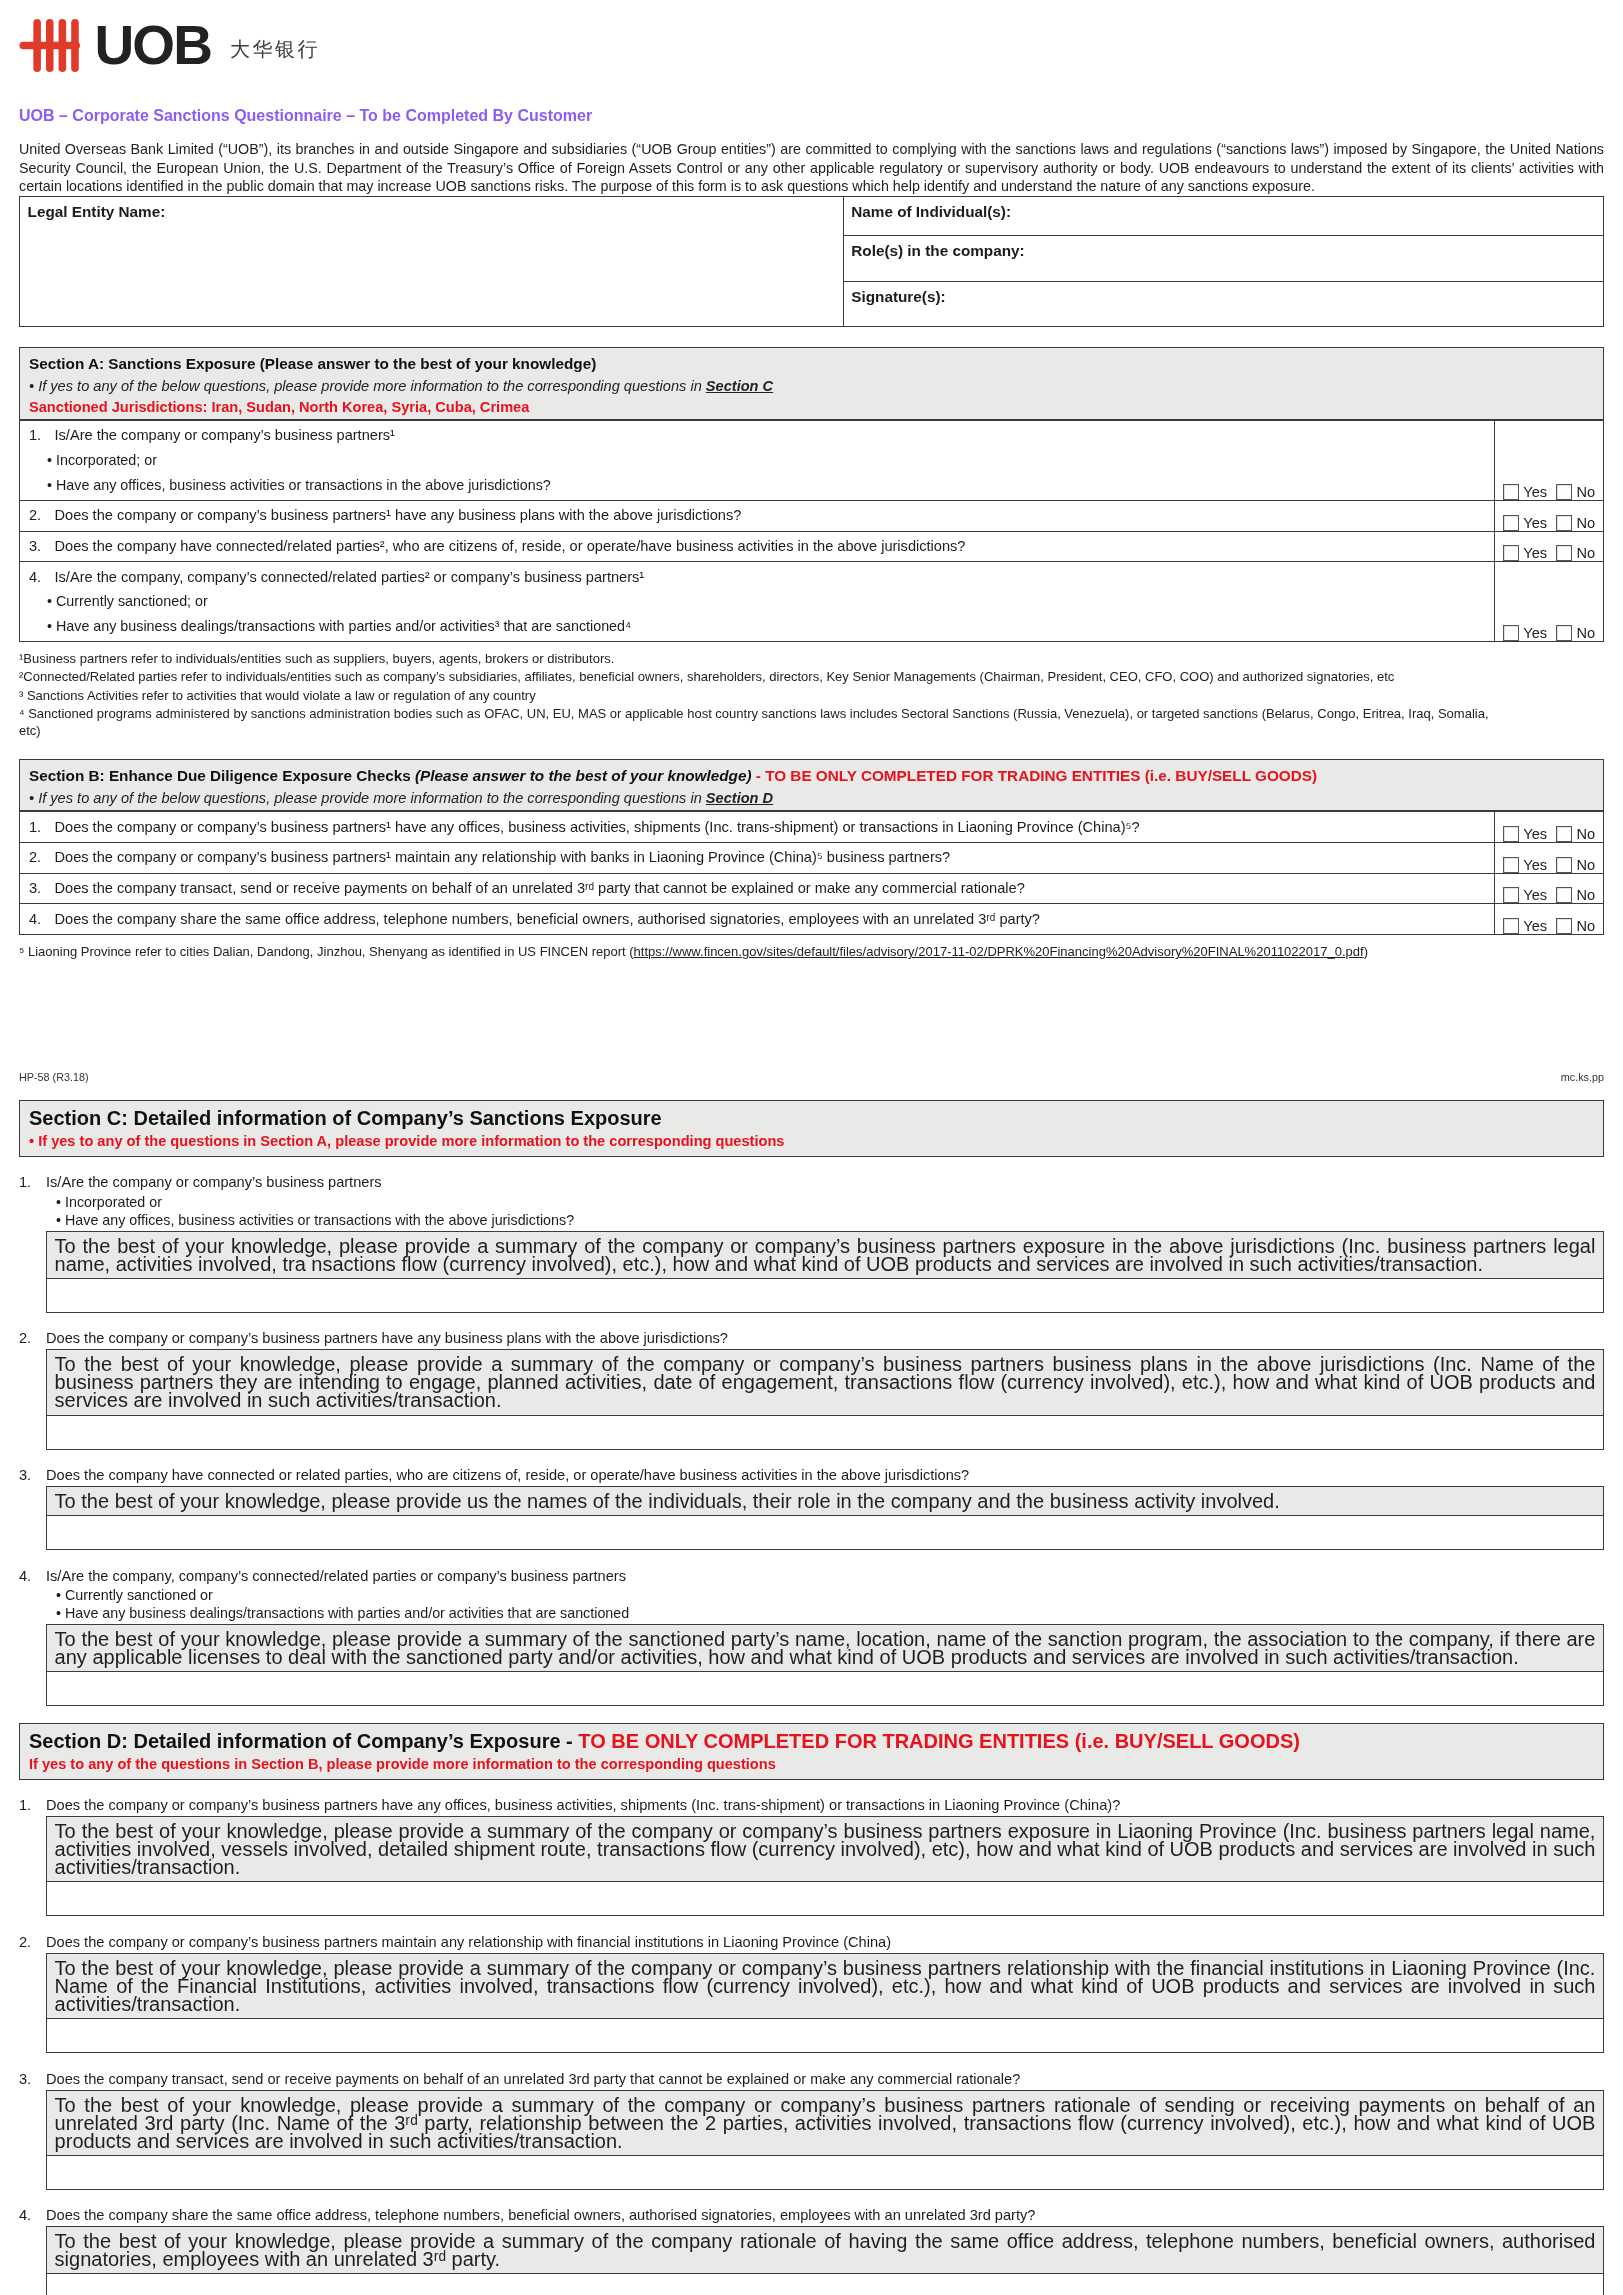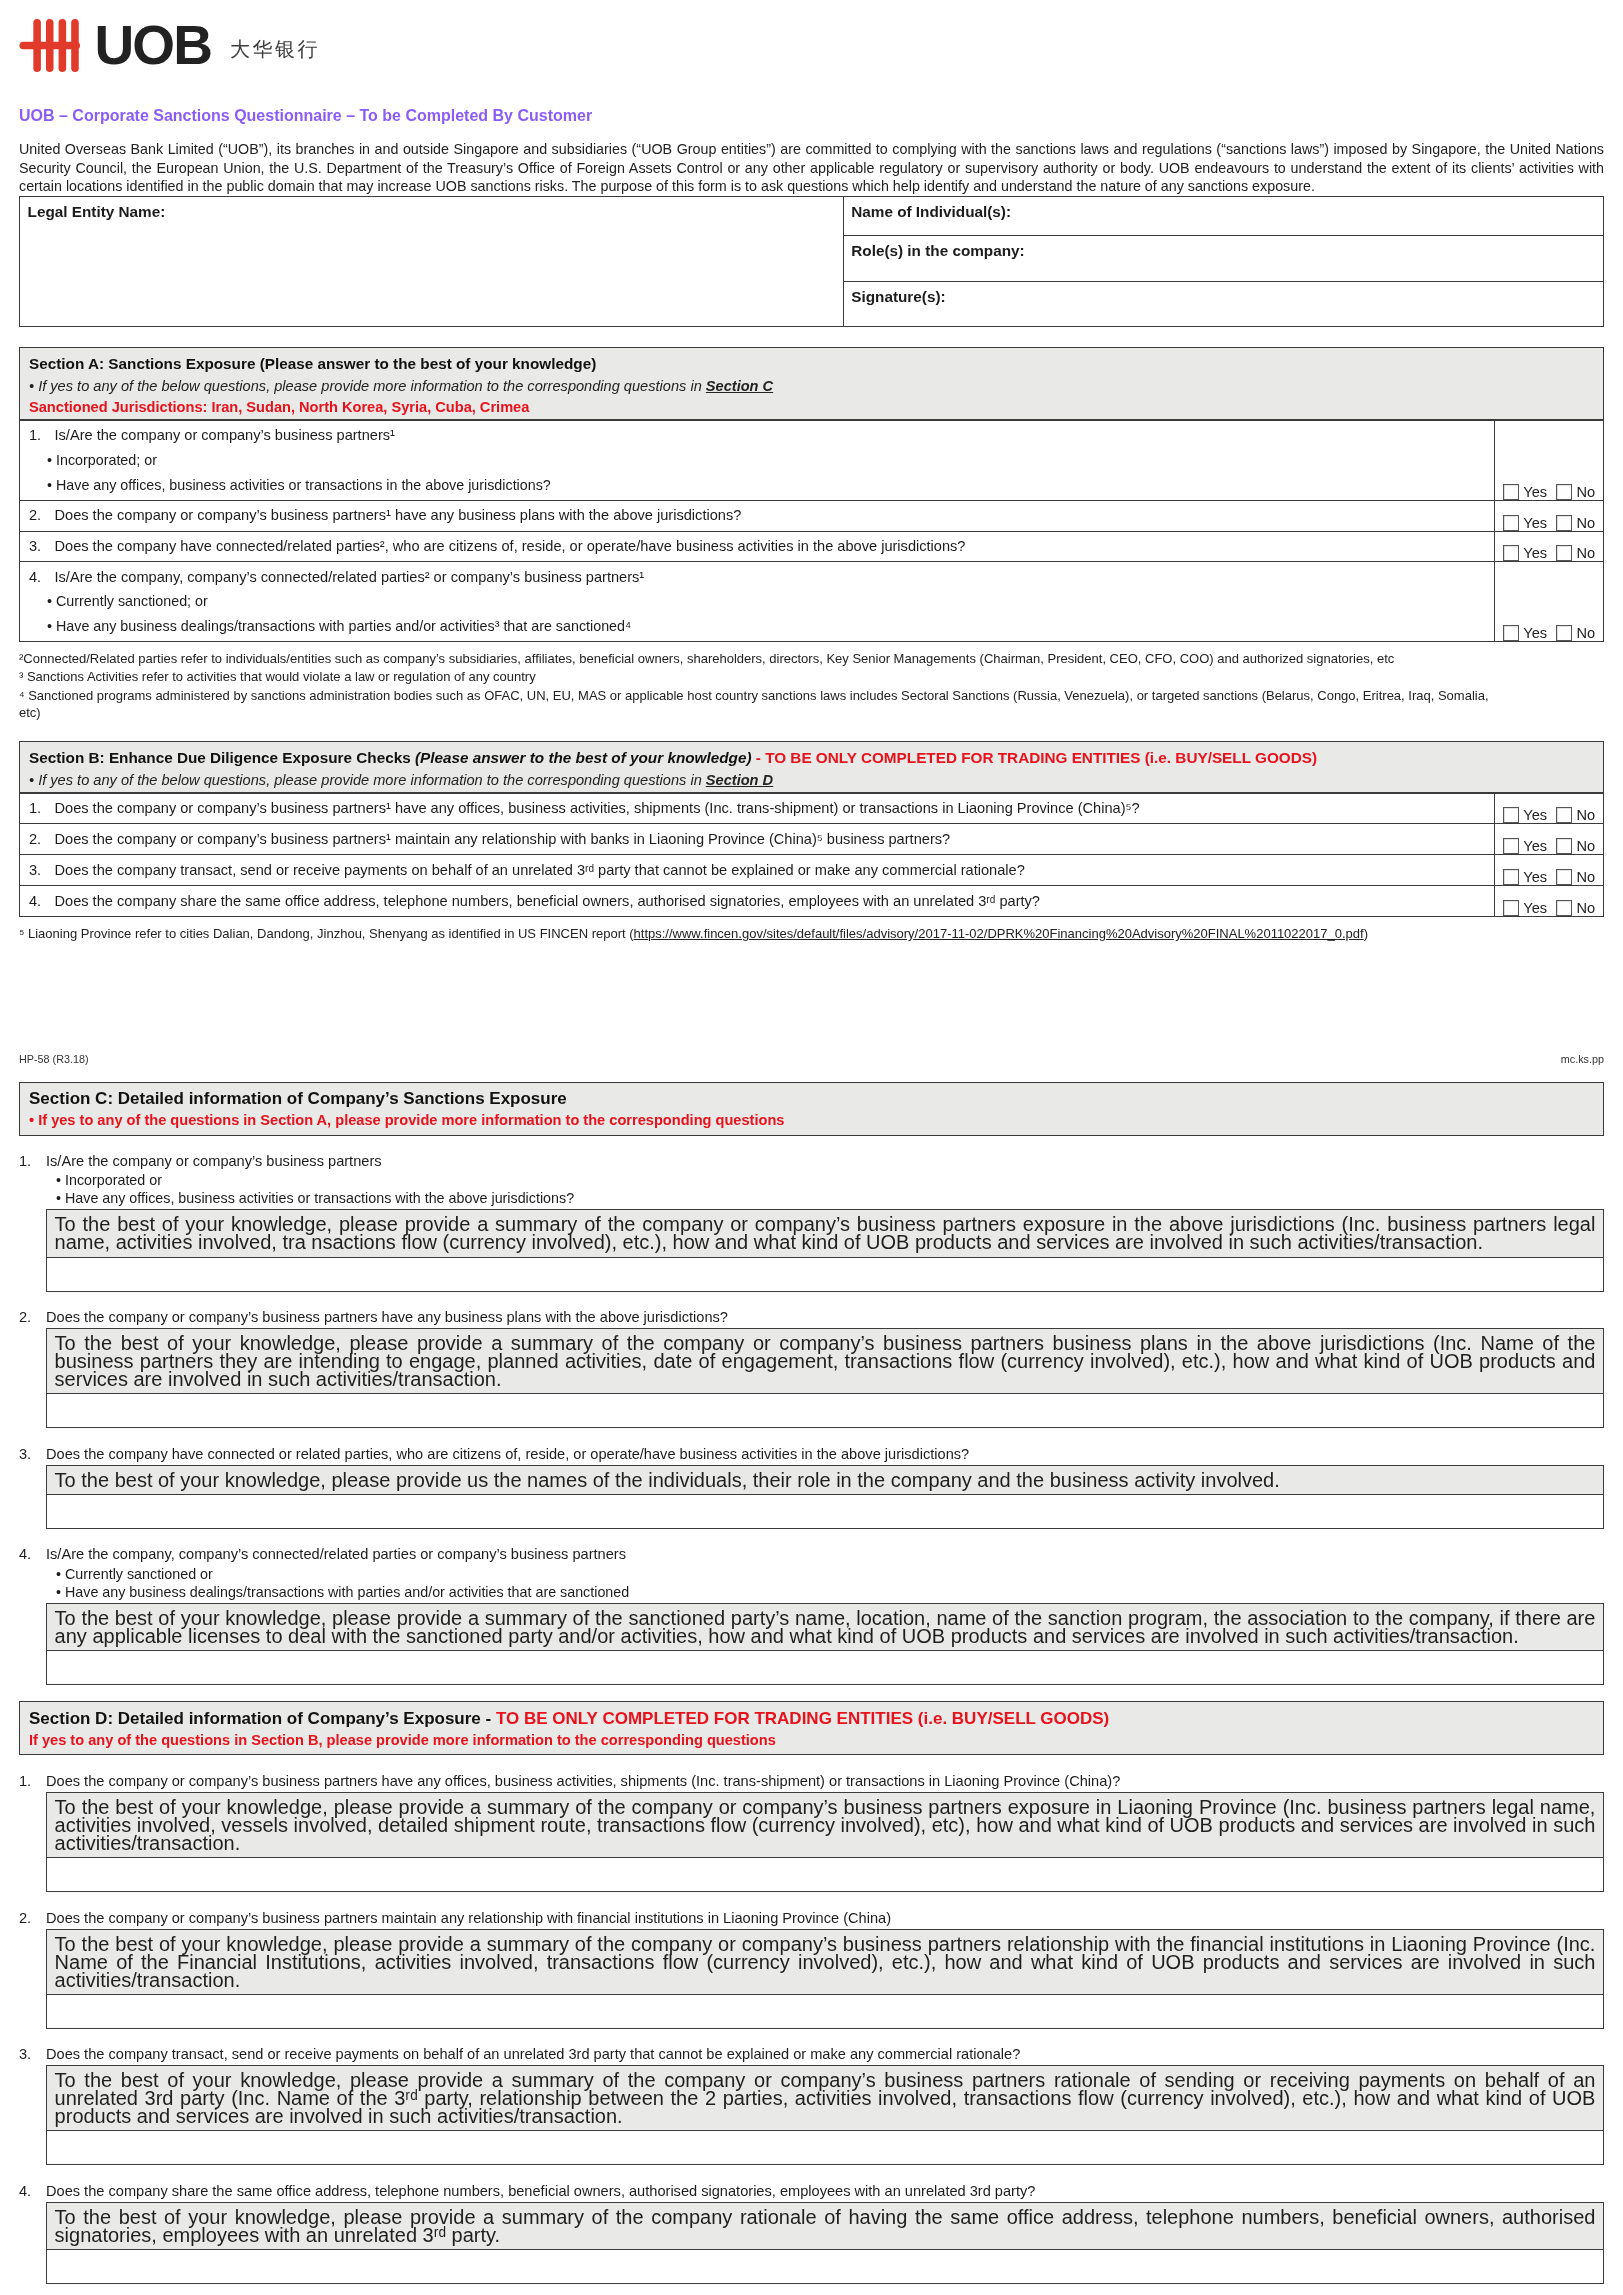--- a/index.html
+++ b/index.html
@@ -64,21 +64,21 @@
 
   
   .pg-footer { display:flex; justify-content:space-between; font-size:10.8px; color:#333; }
   .pg-footer.first { margin-top:112px; }
   .pg-footer.second { margin-top:18px; }
 
   
   .hd-box { border:1.3px solid #3a3a3a; border-top-width:1.9px; background:var(--header_gray); padding:6.4px 9px; }
   .hd-box.c { margin-top:16.6px; }
   .hd-box.d { margin-top:16.6px; }
-  .hd-title { font-size:17px; font-weight:bold; color:#111; }
+  .hd-title { font-size:20px; font-weight:bold; color:#111; }
   .hd-title .red { color:var(--text_red); }
   .hd-note { font-size:14.6px; font-weight:bold; color:var(--text_red); margin-top:3.2px; }
 
   .c-item { margin-top:16.6px; }
   .c-q { display:flex; font-size:14.6px; line-height:18px; }
   .c-num { width:27px; flex:none; }
   .c-text { flex:1; }
   .c-bullets { margin-left:37px; margin-top:1.3px; font-size:14.3px; line-height:18px; }
   .ibox { margin-left:27px; margin-top:1.9px; border:1.3px solid #3c3c3c; border-top-width:1.9px; }
   .ibox-gray { background:var(--header_gray); padding:5.1px 7.6px; font-size:20px; line-height:18px; text-align:justify; border-bottom:1.3px solid #3c3c3c; color:#1f1f1f; }
@@ -197,20 +197,21 @@
         <span class="cb"></span>
             <span class="lab">Yes</span>
         <span class="cb cb2"></span>
             <span class="lab">No</span>
       </div>
         </div>
     </div>
   </div>
 
   <div class="footnotes">
+    <div class="fn">¹Business partners refer to individuals/entities such as suppliers, buyers, agents, brokers or distributors.</div>
     <div class="fn">²Connected/Related parties refer to individuals/entities such as company’s subsidiaries, affiliates, beneficial owners, shareholders, directors, Key Senior Managements (Chairman, President, CEO, CFO, COO) and authorized signatories, etc</div>
     <div class="fn">³ Sanctions Activities refer to activities that would violate a law or regulation of any country</div>
     <div class="fn fn-wrap">⁴ Sanctioned programs administered by sanctions administration bodies such as OFAC, UN, EU, MAS or applicable host country sanctions laws includes Sectoral Sanctions (Russia, Venezuela), or targeted sanctions (Belarus, Congo, Eritrea, Iraq, Somalia, etc)</div>
   </div>
 
   <div class="sec-box">
     <div class="sec-head">
       <div class="sec-head-title"><span>Section B: Enhance Due Diligence Exposure Checks  </span><span style="font-style:italic">(Please answer to  the best of your knowledge)</span><span style="color:var(--text_red)"> - TO BE ONLY COMPLETED FOR TRADING ENTITIES (i.e. BUY/SELL GOODS)</span></div>
       <div class="sec-note"><span>• If yes to any of the below questions, please provide more information to the corresponding questions in </span><span class="note-link">Section D</span></div>
     </div>

